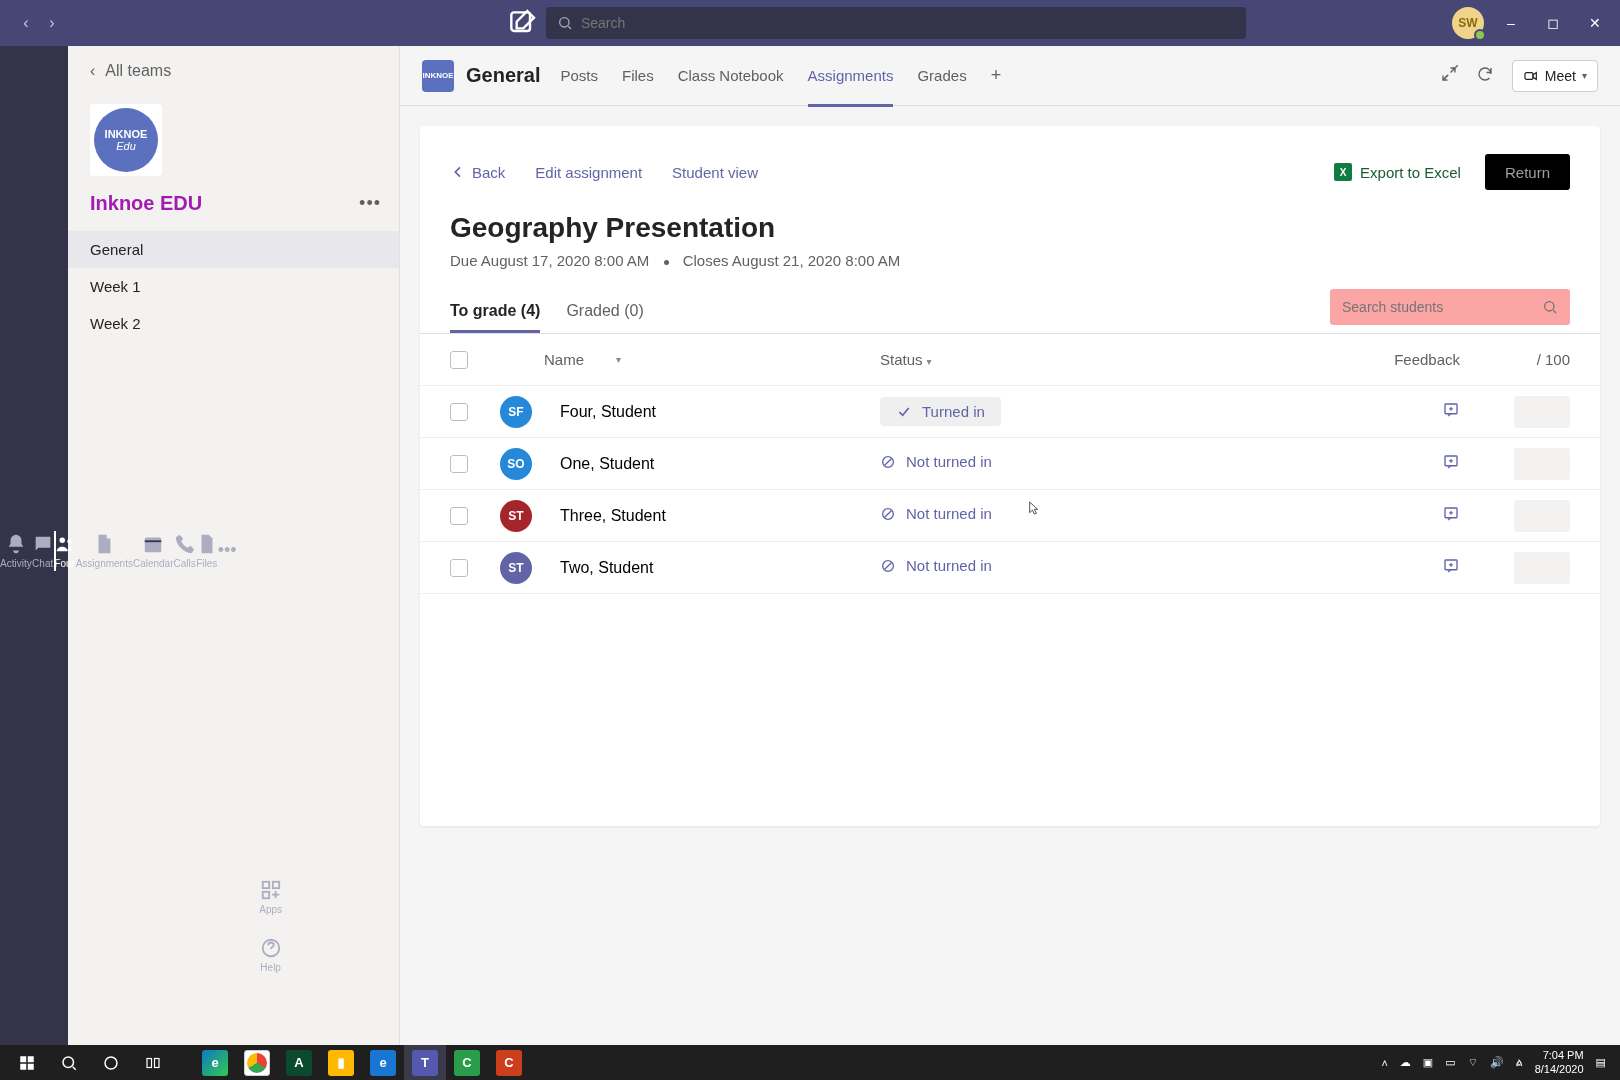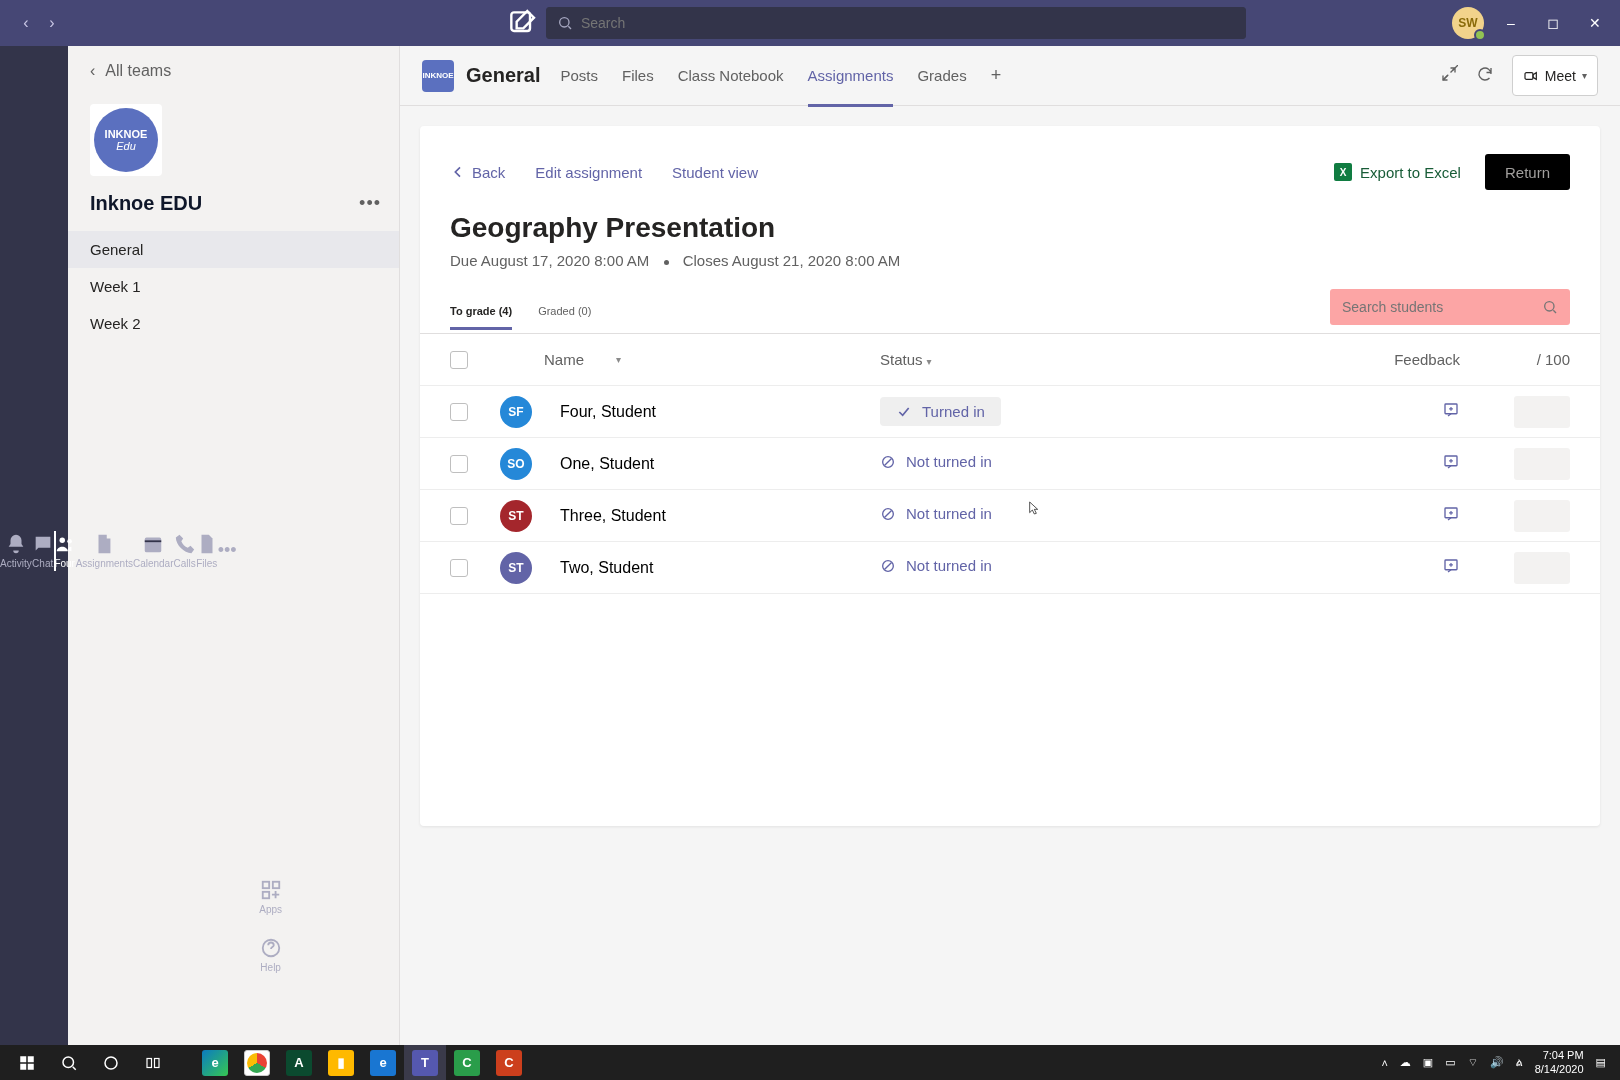--- a/index.html
+++ b/index.html
@@ -22,51 +22,51 @@
 .rail-item.active::before{content:"";position:absolute;left:0;top:8px;bottom:8px;width:2px;background:#fff}
 .rail-item span{font-size:10px}
 .rail-item svg{width:22px;height:22px}
 .rail-bottom{margin-top:auto;margin-bottom:10px;display:flex;flex-direction:column;align-items:center;gap:2px}
 .download-btn{width:42px;height:42px;background:#fff;border-radius:3px;display:flex;align-items:center;justify-content:center;margin-bottom:8px}
 .left-panel{width:380px;background:#f3f2f1;border-right:1px solid #e0dede;display:flex;flex-direction:column}
 .allteams{padding:16px 22px;display:flex;align-items:center;gap:10px;color:#616161;font-size:16px;cursor:pointer}
 .team-logo{width:72px;height:72px;margin:8px 0 8px 22px;border-radius:4px;background:#fff;display:flex;align-items:center;justify-content:center}
 .team-logo .circle{width:64px;height:64px;border-radius:50%;background:#5b70bf;display:flex;flex-direction:column;align-items:center;justify-content:center;color:#fff;font-size:11px;font-weight:600}
 .team-name-row{display:flex;align-items:center;justify-content:space-between;padding:8px 18px 16px 22px}
-.team-name{font-size:20px;font-weight:700;color:#0f172a}
+.team-name{font-size:20px;font-weight:700;color:#a21caf}
 .more-dots{font-size:18px;color:#616161;cursor:pointer;letter-spacing:1px}
 .channels{display:flex;flex-direction:column}
 .channel{padding:10px 22px;font-size:15px;color:#252423;cursor:pointer}
 .channel.active{background:#e8e8ec}
 .content{flex:1;background:#f5f5f5;display:flex;flex-direction:column}
 .tab-header{height:60px;background:#f5f5f5;border-bottom:1px solid #e0dede;display:flex;align-items:center;padding:0 22px}
 .channel-badge{width:32px;height:32px;border-radius:4px;background:#5b70bf;display:flex;align-items:center;justify-content:center;color:#fff;font-size:8px;font-weight:600;margin-right:12px}
 .channel-title{font-weight:700;font-size:20px;color:#252423;margin-right:20px}
 .tabs{display:flex;gap:24px;align-items:center;height:60px}
 .tab{font-size:15px;color:#616161;height:60px;display:flex;align-items:center;cursor:pointer;position:relative}
 .tab.active{color:#6264a7;font-weight:400}
 .tab.active::after{content:"";position:absolute;left:0;right:0;bottom:-1px;height:3px;background:#6264a7}
 .tab.addtab{font-size:18px;font-weight:400}
 .tab-header-right{margin-left:auto;display:flex;align-items:center;gap:18px}
 .hdr-icon{color:#616161;cursor:pointer}
-.meet-btn{height:41px;border:1px solid #cfcfcf;border-radius:4px;background:#fff;display:flex;align-items:center;padding:0 10px;gap:6px;cursor:pointer;font-size:14px;color:#252423}
+.meet-btn{height:32px;border:1px solid #cfcfcf;border-radius:4px;background:#fff;display:flex;align-items:center;padding:0 10px;gap:6px;cursor:pointer;font-size:14px;color:#252423}
 .meet-btn svg{width:16px;height:16px}
 .assignment-card{margin:20px;background:#fff;border-radius:4px;box-shadow:0 1px 3px rgba(0,0,0,.08);display:flex;flex-direction:column;min-height:700px}
 .card-actions{display:flex;align-items:center;padding:28px 30px 4px 30px;gap:30px}
 .link{color:#6264a7;font-size:15px;cursor:pointer;display:flex;align-items:center;gap:6px}
 .link.back svg{width:16px;height:16px}
 .card-actions-right{margin-left:auto;display:flex;align-items:center;gap:24px}
 .excel-link{color:#185c37;display:flex;align-items:center;gap:8px;font-size:15px;cursor:pointer}
 .excel-icon{width:18px;height:18px;background:#107c41;color:#fff;display:flex;align-items:center;justify-content:center;font-size:10px;font-weight:700;border-radius:2px}
 .return-btn{height:36px;padding:0 20px;background:#000000;color:#a19f9d;border-radius:3px;display:flex;align-items:center;font-size:15px;cursor:default}
 .assignment-title{padding:18px 30px 4px 30px;font-size:28px;font-weight:600;color:#252423}
 .assignment-meta{padding:4px 30px 20px 30px;color:#616161;font-size:15px}
 .assignment-meta .dot{display:inline-block;width:5px;height:5px;background:#616161;border-radius:50%;margin:0 10px;vertical-align:middle}
 .grade-tabs{display:flex;gap:26px;padding:0 30px;border-bottom:1px solid #e0dede;align-items:center}
-.gtab{font-size:11px;color:#616161;padding:12px 0;cursor:pointer;position:relative}
+.gtab{font-size:16px;color:#616161;padding:12px 0;cursor:pointer;position:relative}
 .gtab.active{color:#252423;font-weight:600}
 .gtab.active::after{content:"";position:absolute;left:0;right:0;bottom:-1px;height:3px;background:#6264a7}
 .search-students{margin-left:auto;margin-bottom:8px;width:240px;height:36px;background:#fca5a5;border-radius:3px;display:flex;align-items:center;padding:0 12px;color:#757575}
 .search-students input{flex:1;background:transparent;border:none;outline:none;font-size:14px;color:#333}
 .table{display:flex;flex-direction:column}
 .trow{display:flex;align-items:center;height:52px;border-bottom:1px solid #ededed;padding:0 30px}
 .trow.header{color:#616161;font-size:15px;background:#fff}
 .col-check{width:50px}
 .col-name{width:380px;display:flex;align-items:center;gap:28px}
 .col-status{width:420px}

